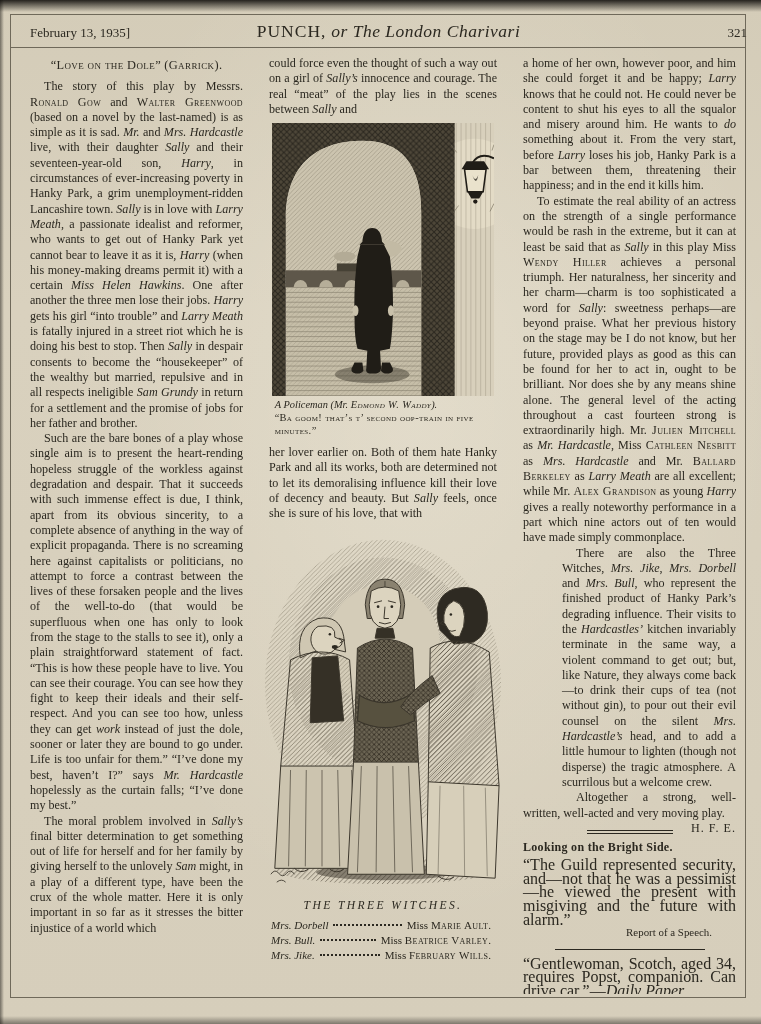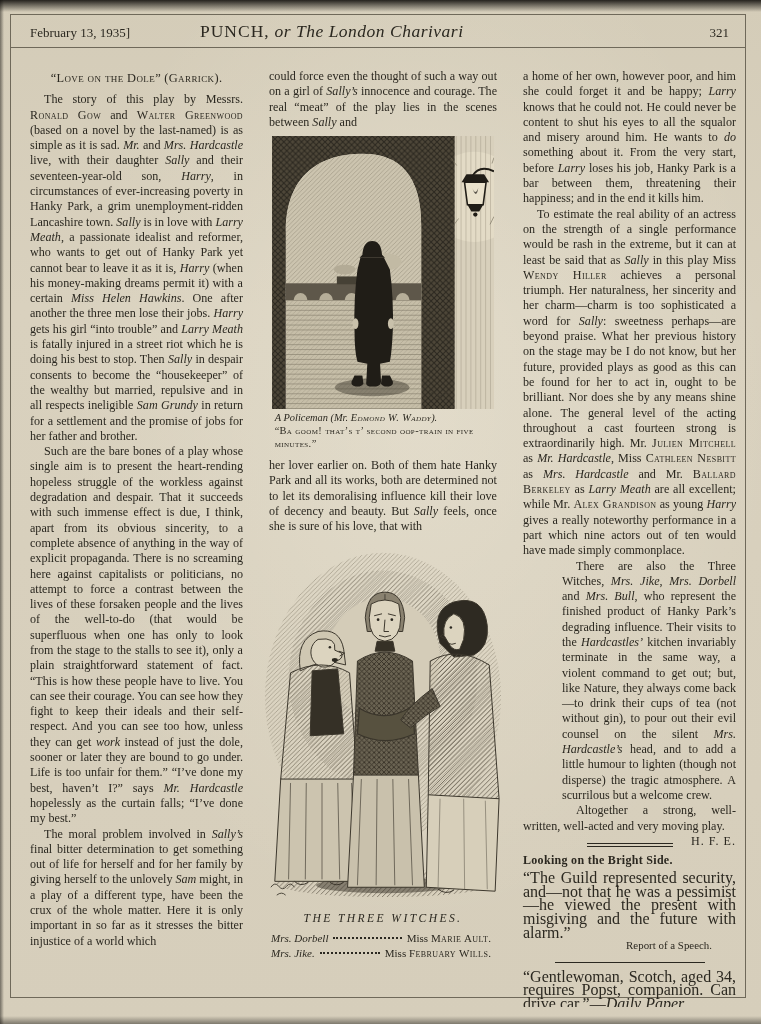--- a/index.html
+++ b/index.html
@@ -18,31 +18,31 @@
   .scan-bottom { position:absolute; bottom:0; left:0; right:0; height:8px;
     background:linear-gradient(0deg, rgba(18,16,13,.45), rgba(18,16,13,0)); }
   .scan-left { position:absolute; top:0; bottom:0; left:0; width:4px;
     background:linear-gradient(90deg, rgba(18,16,13,.5), rgba(18,16,13,0)); }
 
   .frame { position:absolute; left:10px; right:15px; top:14px; bottom:26px;
     border:1px solid #6f695a; }
   .header-rule { position:absolute; left:10px; right:15px; top:47px;
     border-top:1px solid #6f695a; }
 
-  .masthead { position:absolute; top:21px; left:30px; right:32px;
+  .masthead { position:absolute; top:21px; left:30px; right:14px;
     display:flex; align-items:baseline; }
   .mh-date { font-size:13px; width:170px; }
-  .mh-title { flex:1; font-size:17.5px; letter-spacing:.5px; white-space:nowrap;font-family:Liberation Serif, serif;}
+  .mh-title { flex:1; text-align:center; font-size:17.5px; letter-spacing:.5px; white-space:nowrap;font-family:Liberation Serif, serif;}
   .mh-title .roman { letter-spacing:1px; }
   .mh-title .ital { font-style:italic; }
   .mh-page { width:170px; text-align:right; font-size:13px; }
 
   .columns { position:absolute; top:56px; left:30px; width:706px; height:938px;
     display:flex; gap:26px; overflow:hidden;
-    font-size:12.1px; line-height:15.3px; text-align:justify;margin-top:13px; }
+    font-size:12.1px; line-height:15.3px; text-align:justify; }
   .col { width:226px; }
   .col.c2 { width:228px; }
   p { margin:0; text-indent:14px; }
   p.noindent { text-indent:0; }
   .sc { font-variant:small-caps; letter-spacing:.4px; }
   .article-title { text-align:center; text-indent:0; font-size:12.4px;
     margin:2px 0 6px; letter-spacing:.3px; }
 
   .illus { display:block; margin:6px auto 2px; }
   .illus.witches { margin-left:-8px; }
@@ -235,20 +235,25 @@
       </svg>
 
       <div class="cast">
         <div class="cast-title">THE THREE WITCHES.</div>
         <div class="cast-row">
           <span class="cast-role"><i>Mrs. Dorbell</i></span>
           <span class="cast-leader"></span>
           <span class="cast-actor">Miss <span class="sc">Marie Ault</span>.</span>
         </div>
         <div class="cast-row">
+          <span class="cast-role"><i>Mrs. Bull</i>.</span>
+          <span class="cast-leader"></span>
+          <span class="cast-actor">Miss <span class="sc">Beatrice Varley</span>.</span>
+        </div>
+        <div class="cast-row">
           <span class="cast-role"><i>Mrs. Jike</i>.</span>
           <span class="cast-leader"></span>
           <span class="cast-actor">Miss <span class="sc">February Wills</span>.</span>
         </div>
       </div>
     </div>
 
     <div class="col c3">
       <p class="noindent">a home of her own, however poor, and him she could forget it and be happy; <i>Larry</i> knows that he could not. He could never be content to shut his eyes to all the squalor and misery around him. He wants to <i>do</i> something about it. From the very start, before <i>Larry</i> loses his job, Hanky Park is a bar between them, threatening their happiness; and in the end it kills him.</p>
       <p>To estimate the real ability of an actress on the strength of a single performance would be rash in the extreme, but it can at least be said that as <i>Sally</i> in this play Miss <span class="sc">Wendy Hiller</span> achieves a personal triumph. Her naturalness, her sincerity and her charm—charm is too sophisticated a word for <i>Sally</i>: sweetness perhaps—are beyond praise. What her previous history on the stage may be I do not know, but her future, provided plays as good as this can be found for her to act in, ought to be brilliant. Nor does she by any means shine alone. The general level of the acting throughout a cast fourteen strong is extraordinarily high. Mr. <span class="sc">Julien Mitchell</span> as <i>Mr. Hardcastle</i>, Miss <span class="sc">Cathleen Nesbitt</span> as <i>Mrs. Hardcastle</i> and Mr. <span class="sc">Ballard Berkeley</span> as <i>Larry Meath</i> are all excellent; while Mr. <span class="sc">Alex Grandison</span> as young <i>Harry</i> gives a really noteworthy performance in a part which nine actors out of ten would have made simply commonplace.</p>

